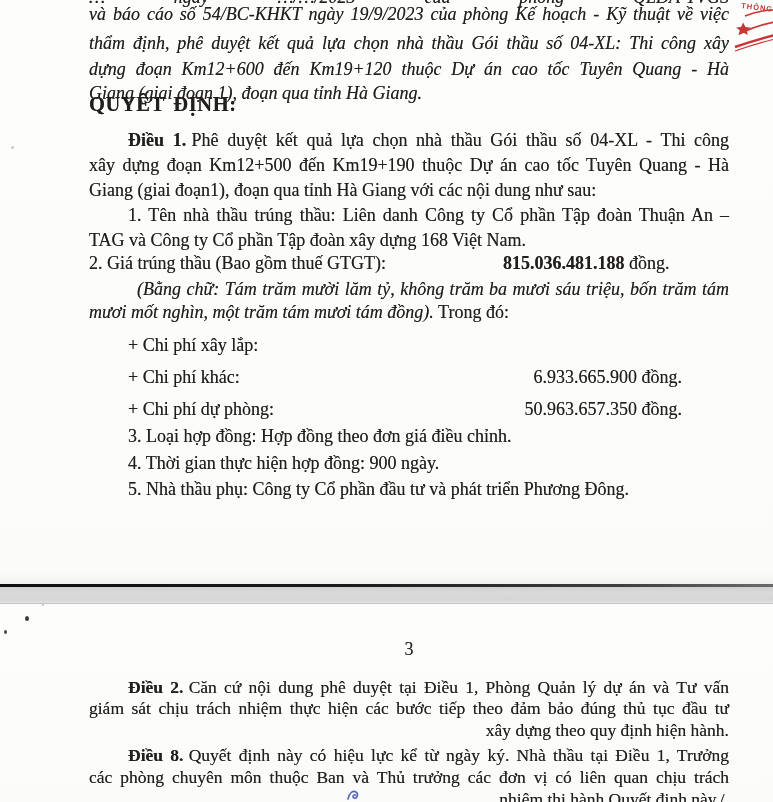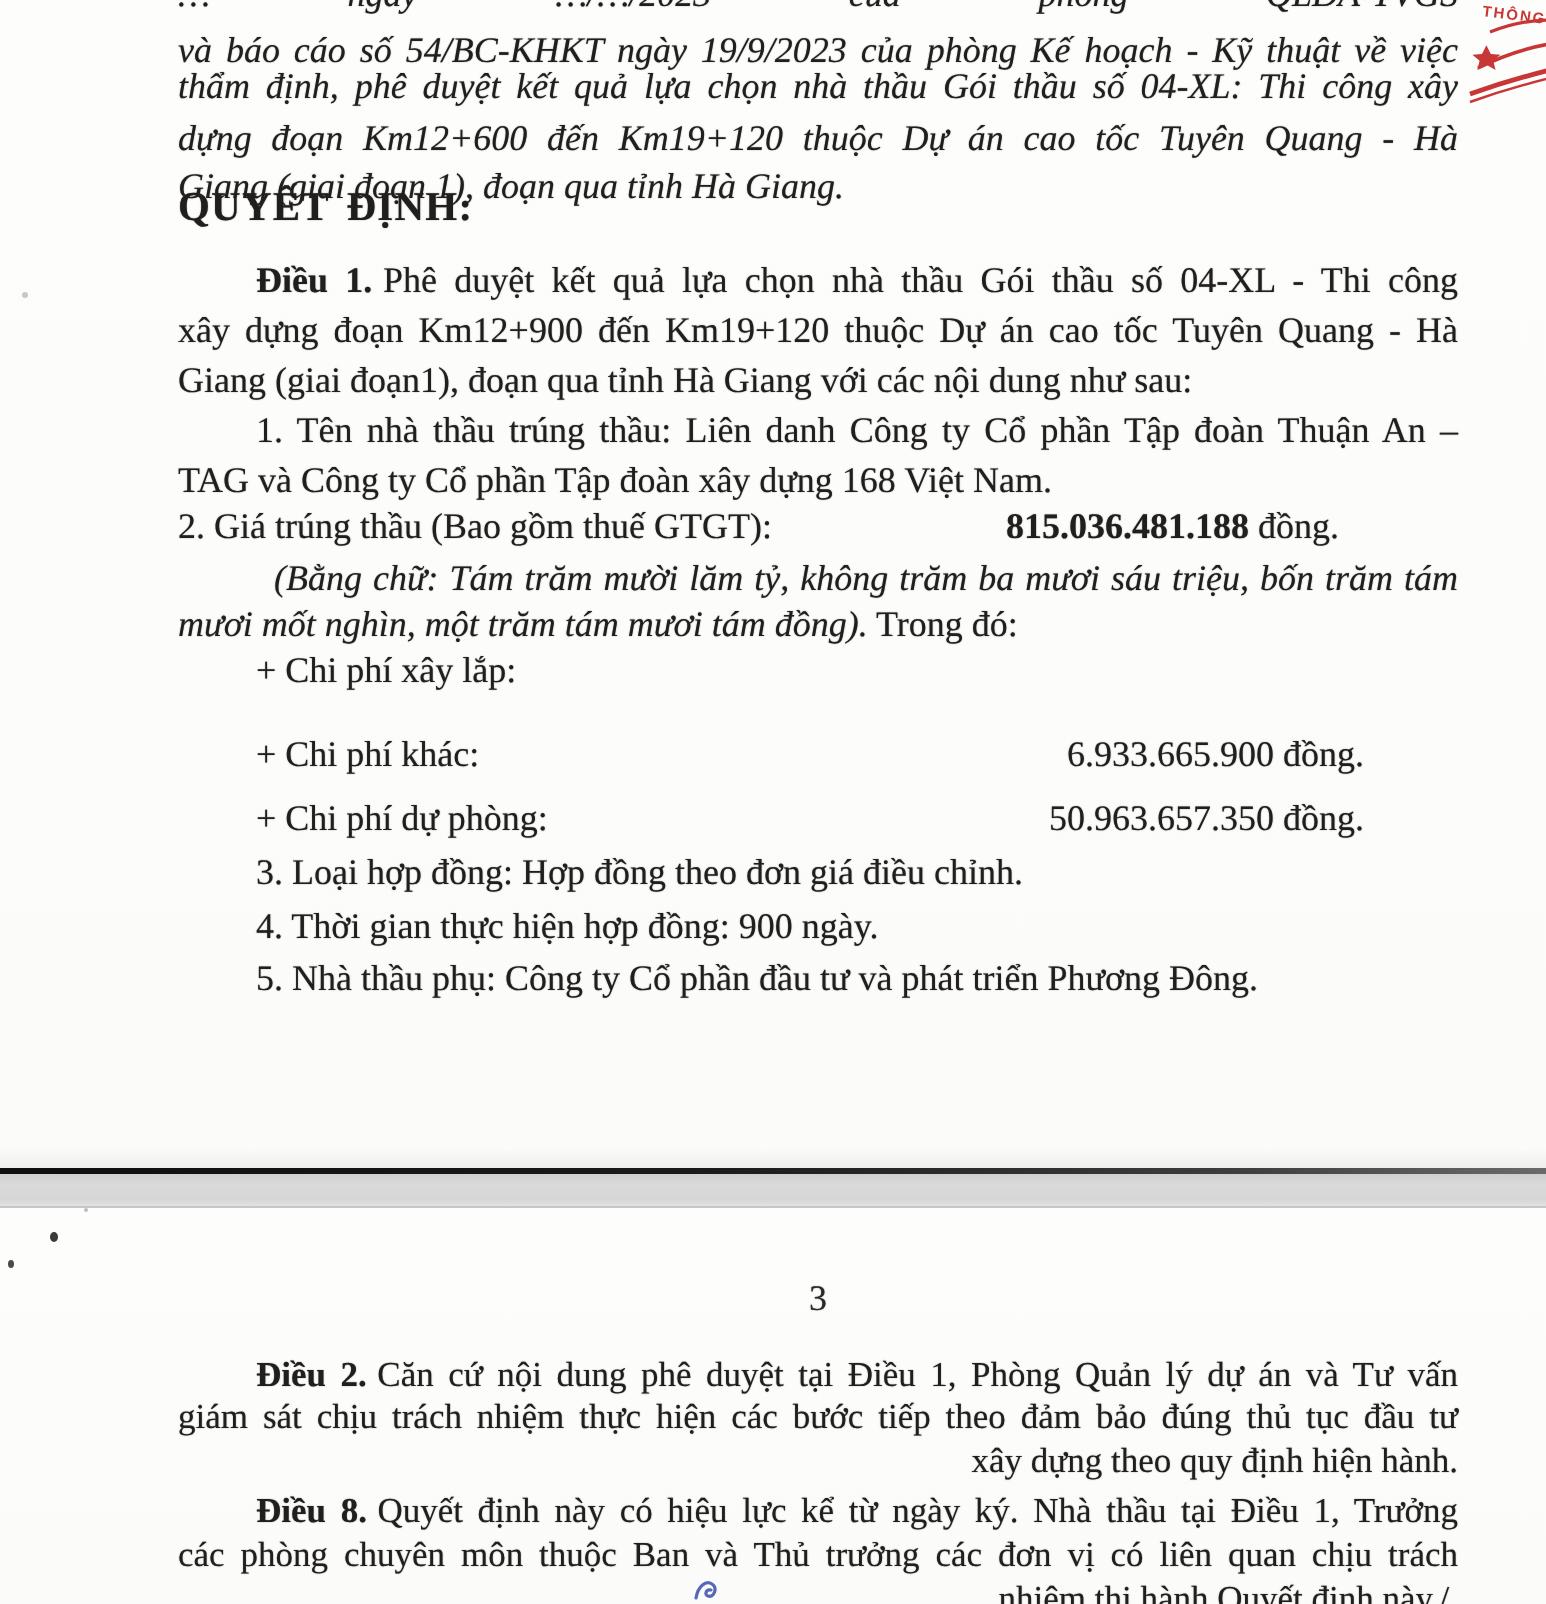--- a/index.html
+++ b/index.html
@@ -60,47 +60,47 @@
 </head>
 <body>
 
 <div class="page" id="page1">
   <div class="doc">
 
     <div id="clip-strip">
       <div class="line it jf">… ngày …/…/2023 của phòng QLDA-TVGS</div>
     </div>
 
-    <div class="line it jf" style="top:13px">và báo cáo số 54/BC-KHKT  ngày 19/9/2023 của phòng Kế hoạch - Kỹ thuật về việc</div>
+    <div class="line it jf" style="top:2px">và báo cáo số 54/BC-KHKT  ngày 19/9/2023 của phòng Kế hoạch - Kỹ thuật về việc</div>
     <div class="line it jf" style="top:31px">thẩm định, phê duyệt kết quả lựa chọn nhà thầu Gói thầu số 04-XL: Thi công xây</div>
     <div class="line it jf" style="top:57px">dựng đoạn Km12+600 đến Km19+120 thuộc Dự án cao tốc Tuyên Quang - Hà</div>
     <div class="line it" style="top:81px">Giang (giai đoạn 1), đoạn qua tỉnh Hà Giang.</div>
 
     <div id="heading">QUYẾT ĐỊNH:</div>
 
     <div class="line jf ind" style="top:128px">
       <span class="lead">Điều 1.</span><span>Phê duyệt kết quả lựa chọn nhà thầu Gói thầu số 04-XL - Thi công</span>
     </div>
-    <div class="line jf" style="top:153px">xây dựng đoạn Km12+900 đến Km19+120 thuộc Dự án cao tốc Tuyên Quang - Hà</div>
+    <div class="line jf" style="top:153px">xây dựng đoạn Km12+500 đến Km19+190 thuộc Dự án cao tốc Tuyên Quang - Hà</div>
     <div class="line" style="top:178px">Giang (giai đoạn1), đoạn qua tỉnh Hà Giang với các nội dung như sau:</div>
 
     <div class="line jf ind" style="top:203px">1. Tên nhà thầu trúng thầu: Liên danh Công ty Cổ phần Tập đoàn Thuận An –</div>
     <div class="line" style="top:228px">TAG và  Công ty Cổ phần Tập đoàn xây dựng 168 Việt Nam.</div>
 
     <div class="row2" style="top:251px">
       <span style="">2. Giá trúng thầu (Bao gồm thuế GTGT):</span>
       <span class="val-abs"><span class="bold">815.036.481.188</span><span> đồng.</span></span>
     </div>
 
     <div class="line it jf" style="top:277px;text-indent:48px">(Bằng chữ: Tám trăm mười lăm tỷ, không trăm ba mươi sáu triệu, bốn trăm tám</div>
     <div class="line" style="top:300px">
       <span class="it">mươi mốt nghìn, một trăm tám mươi tám đồng).</span><span> Trong đó:</span>
     </div>
 
-    <div class="cost-row" style="top:323px">
+    <div class="cost-row" style="top:333px">
       <span>+ Chi phí xây lắp:</span>
     </div>
     <div class="cost-row" style="top:365px">
       <span>+ Chi phí khác:</span>
       <span>6.933.665.900 đồng.</span>
     </div>
     <div class="cost-row" style="top:397px">
       <span>+ Chi phí dự phòng:</span>
       <span>50.963.657.350 đồng.</span>
     </div>

